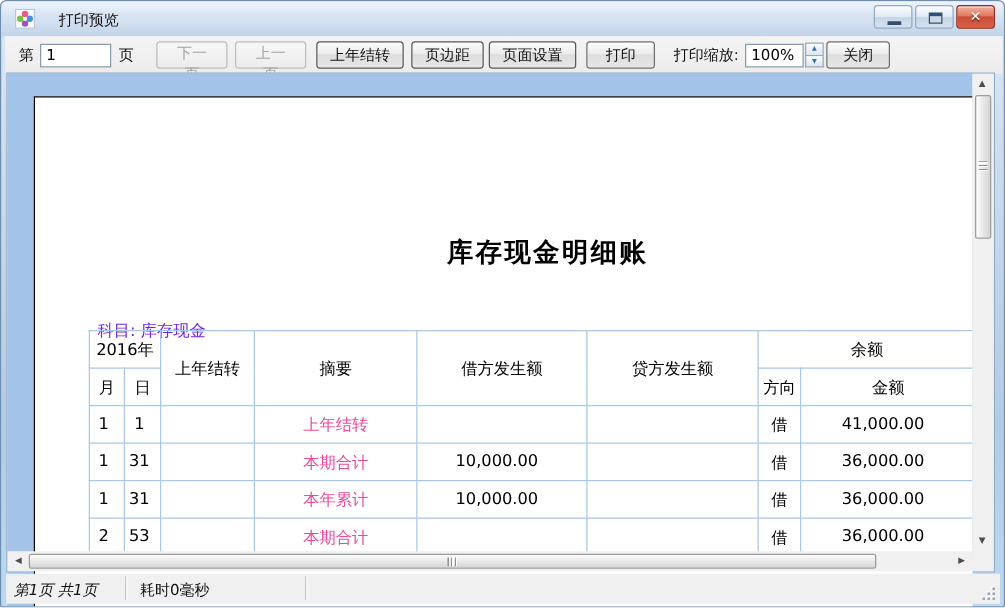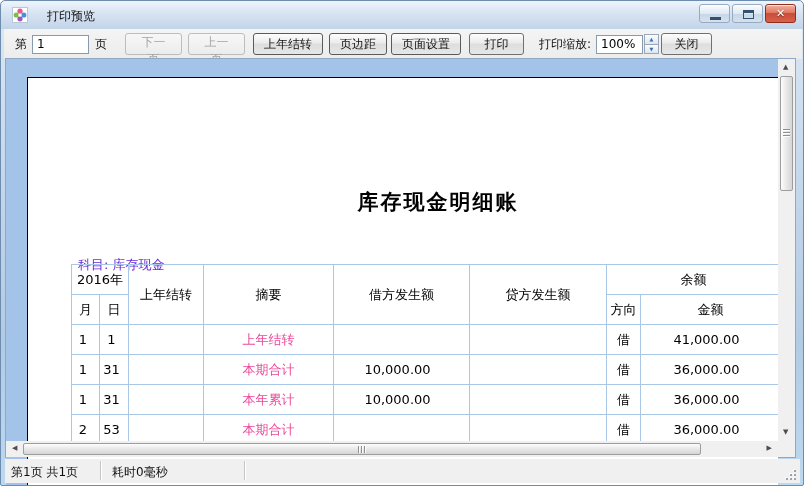--- a/index.html
+++ b/index.html
@@ -206,21 +206,21 @@
       <span class="sb-arrow" style="left:6px; top:4px;">◀</span>
       <div class="h-thumb">
         <span class="h-grip"></span>
       </div>
       <span class="sb-arrow" style="right:6px; top:4px;">▶</span>
     </div>
     <div class="corner"></div>
   </div>
 
   <div class="statusbar">
-    <span class="sb-item" style="left:6px;">第1页 共1页</span>
+    <span class="sb-item" style="left:6px;font-style:italic;">第1页 共1页</span>
     <span class="sb-div" style="left:95px;"></span>
     <span class="sb-item" style="left:107px;">耗时0毫秒</span>
     <span class="sb-div" style="left:239px;"></span>
     <span class="resize-grip">
       <i style="right:0; bottom:0;"></i>
         <i style="right:4px; bottom:0;"></i>
         <i style="right:8px; bottom:0;"></i>
       <i style="right:0; bottom:4px;"></i>
         <i style="right:4px; bottom:4px;"></i>
       <i style="right:0; bottom:8px;"></i>

